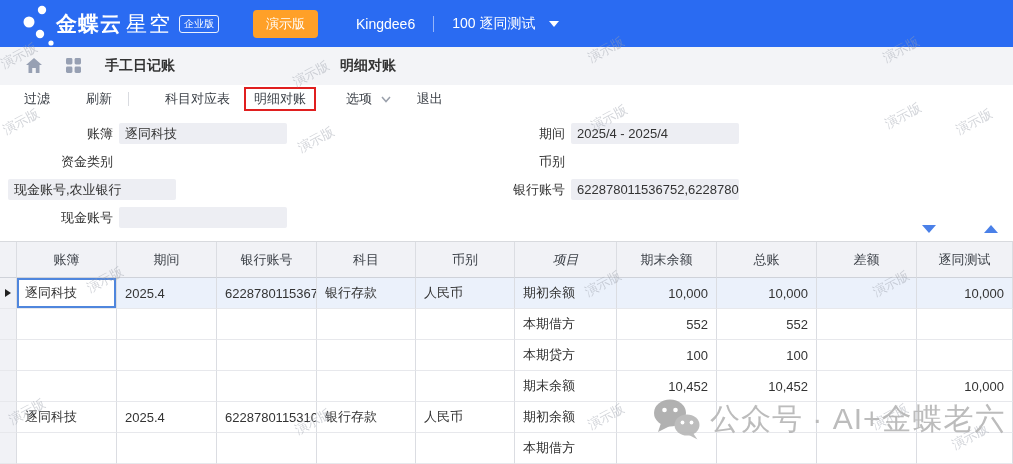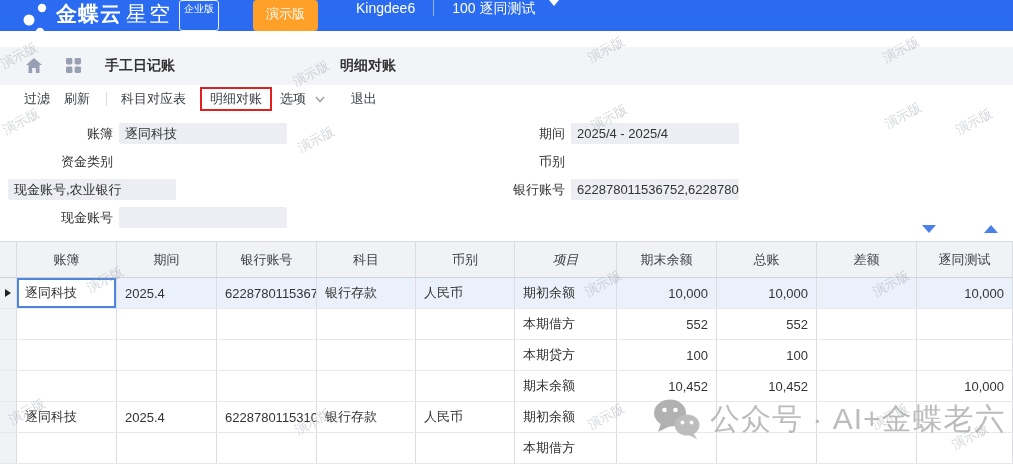--- a/index.html
+++ b/index.html
@@ -1,22 +1,22 @@
 <!DOCTYPE html>
 <html><head>
 <meta charset="utf-8">
 <style>
   * { margin:0; padding:0; box-sizing:border-box; }
   html,body { width:1013px; height:464px; overflow:hidden; background:#fff;
               font-family:"Liberation Sans","DejaVu Sans",sans-serif; }
   body { position:relative; }
 
   
-  .topbar { position:absolute; left:0; top:0; width:1013px; height:31px;
-            background:#2a6bf2; display:flex; color:#fff; }
+  .topbar { position:absolute; left:0; top:0; width:1013px; height:47px;
+            background:#2a6bf2; display:flex; align-items:center; color:#fff; }
   .logo { margin-left:14px; width:42px; height:44px; }
   .brand-bold { font-size:21px; font-weight:700; letter-spacing:1px; }
   .brand-light { font-size:21px; font-weight:300; letter-spacing:2px; margin-left:4px; }
   .edition { font-size:10px; border:1px solid rgba(255,255,255,.9); border-radius:3px;
              padding:1px 4px; margin-left:7px; }
   .demo-badge { background:#ffa028; color:#fff; font-size:13px; border-radius:4px;
                 padding:5px 13px; margin-left:34px; }
   .tb-user { font-size:14px; margin-left:38px; }
   .tb-divider { width:1px; height:16px; background:rgba(255,255,255,.5); margin:0 18px; }
   .tb-org { font-size:14px; }
@@ -32,21 +32,21 @@
          font-size:14px; font-weight:600; color:#333; cursor:default; }
   .tab.active { color:#2a6bf2; }
   .tab .underline { position:absolute; left:-9px; right:-9px; bottom:0; height:3px;
                     background:#2a6bf2; }
   .tab .close-x { margin-left:10px; display:inline-flex; }
 
   
   .toolbar { position:absolute; left:0; top:85px; width:1013px; height:28px;
              background:#fff; display:flex; align-items:center; font-size:13px;
              color:#3a3f46; }
-  .tbtn { padding:3px 6px; margin-left:2px; cursor:default; white-space:nowrap; }
+  .tbtn { padding:3px 6px; margin-left:24px; cursor:default; white-space:nowrap; }
   .tbtn:first-child { margin-left:18px; }
   .tool-divider { width:1px; height:14px; background:#d9dbe0; margin:0 6px 0 10px; }
   .red-box { border:2px solid #e01f1f; margin-left:8px; padding:1px 2px; }
   .red-box .tbtn { margin-left:0; }
   .chev { display:inline-block; margin-left:5px; }
 
   
   .form { position:absolute; left:0; top:113px; width:1013px; height:127px; background:#fff; }
   .frow { position:absolute; display:flex; align-items:center; height:21px; }
   .flabel { width:105px; text-align:right; font-size:13px; color:#333; margin-right:6px; }

